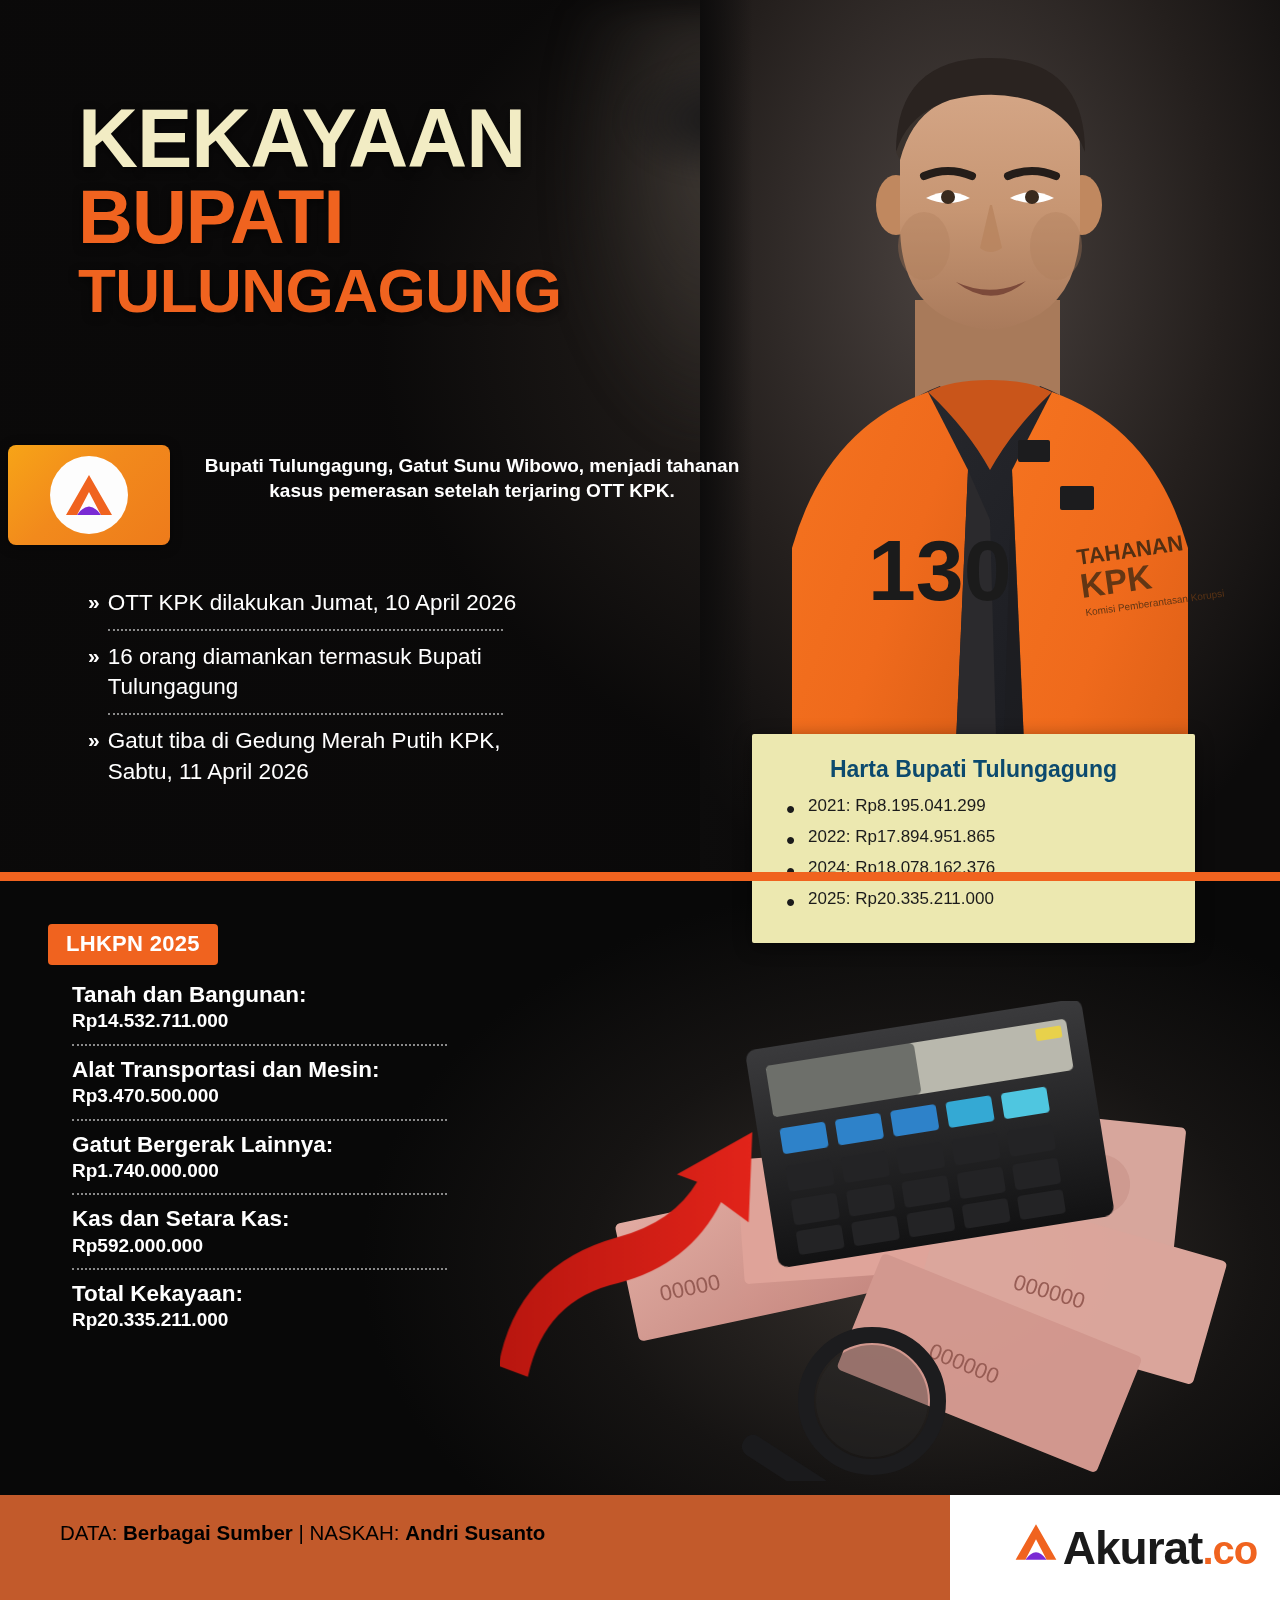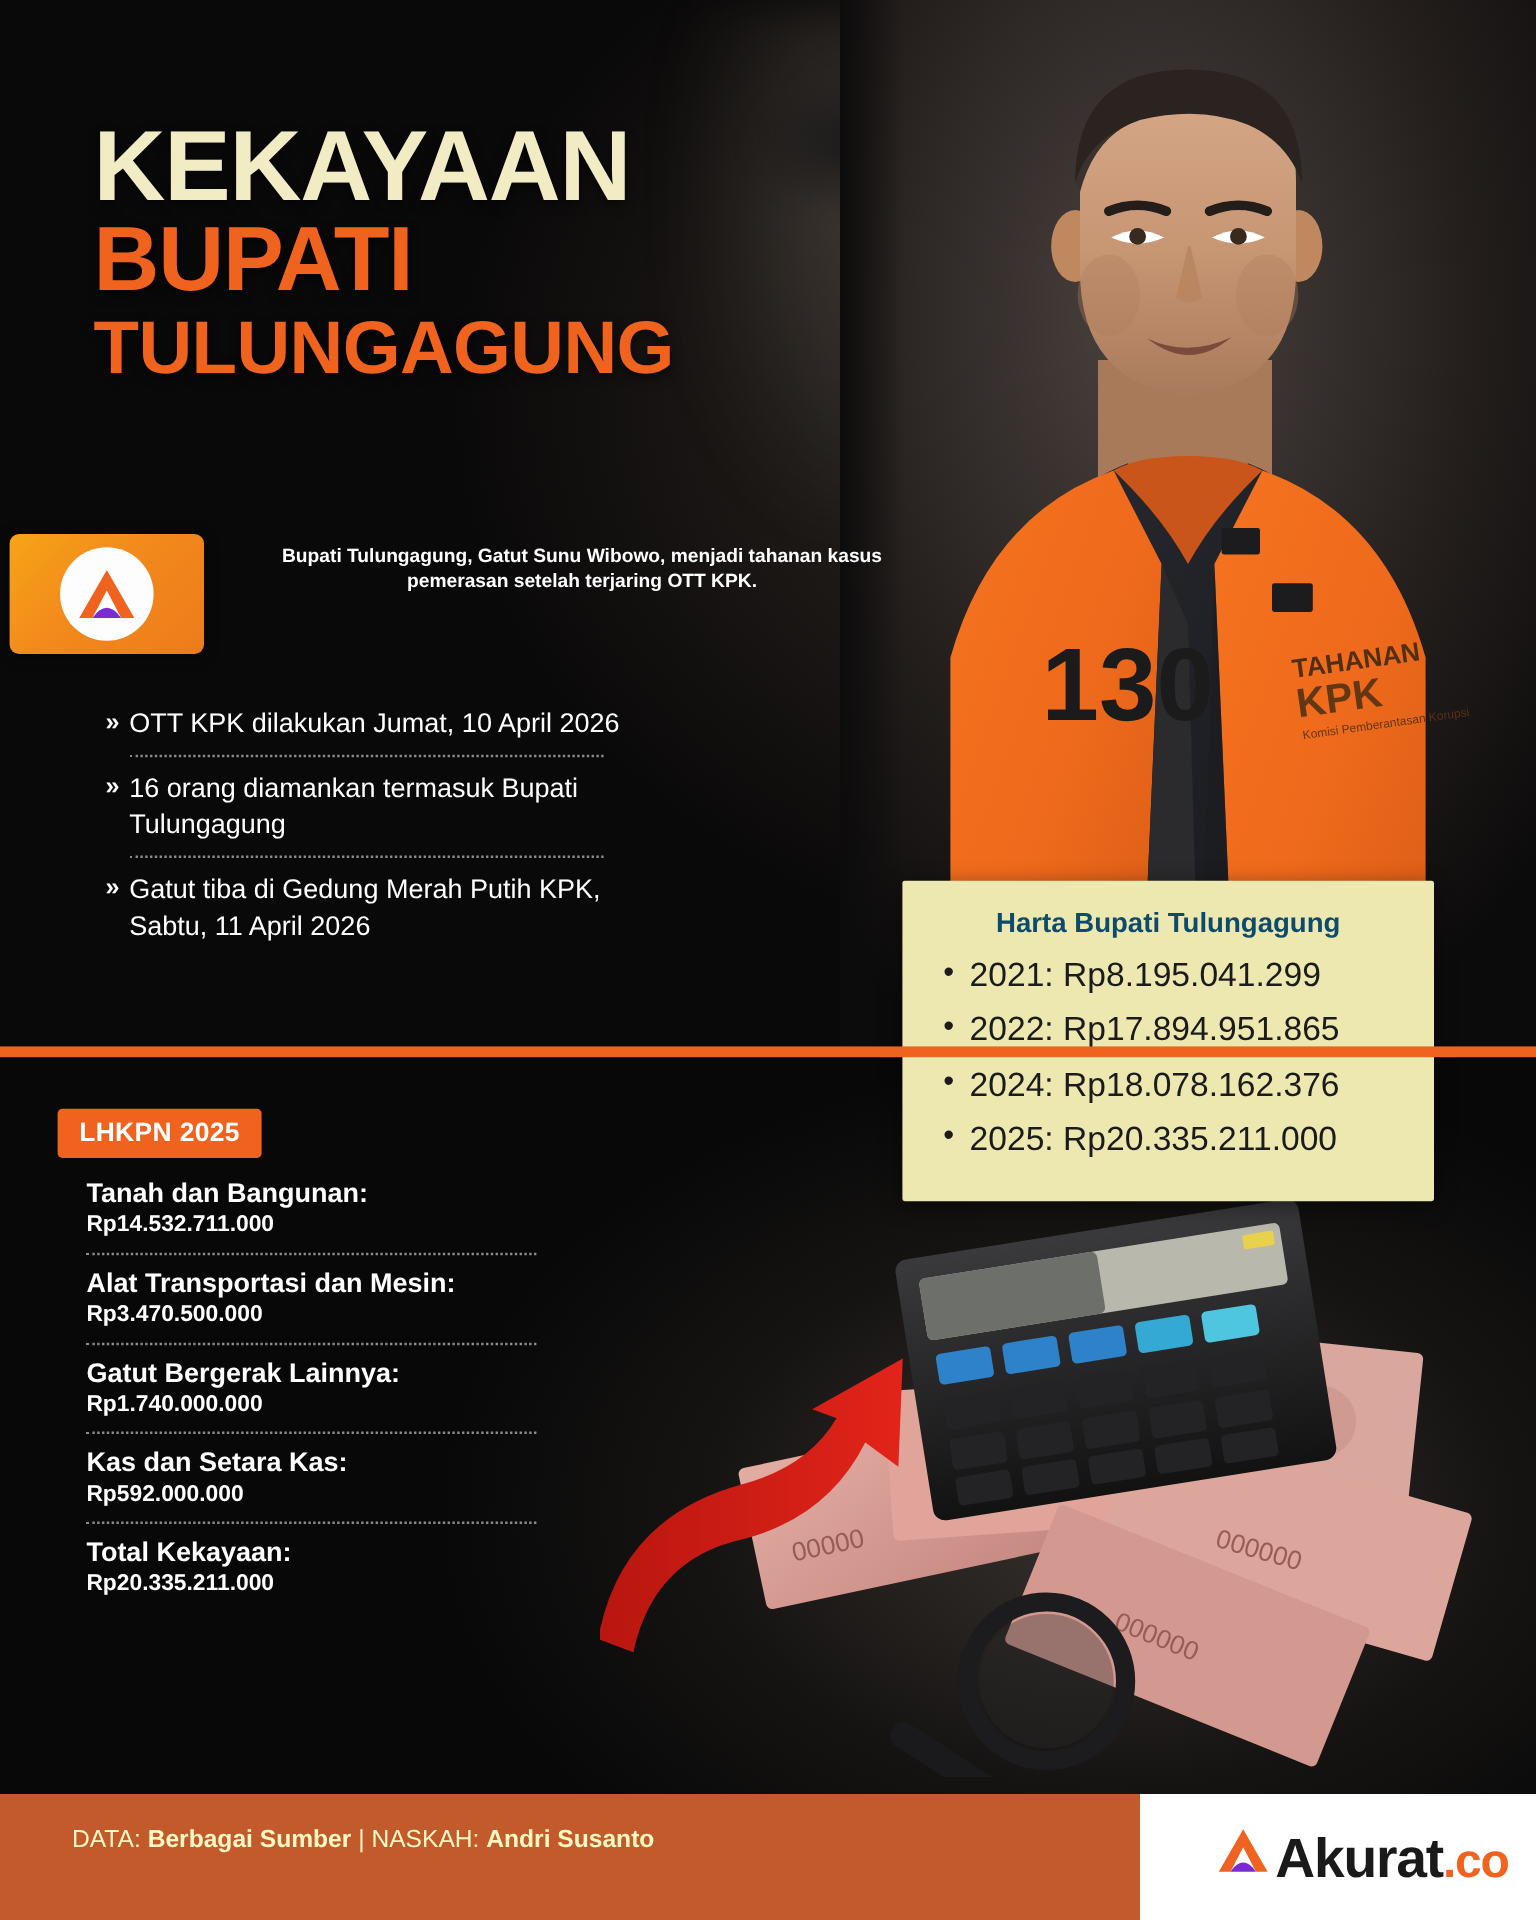--- a/index.html
+++ b/index.html
@@ -106,23 +106,23 @@
     flex: 0 0 auto;
     box-shadow: 0 2px 12px rgba(0,0,0,.4);
   }
   .logo-circle {
     width: 78px; height: 78px;
     border-radius: 50%;
     background: #fdfdfd;
     display: flex; align-items: center; justify-content: center;
   }
   .lead-text {
-    margin-left: 35px;
-    color: #ffffff;
-    font-size: 16px;
+    margin-left: 22px;
+    color: #ffffff;
+    font-size: 19px;
     font-weight: 700;
     line-height: 1.33;
     text-align: center;
     padding-top: 8px;
     width: 560px;
   }
 
   
   .bullets {
     position: absolute;
@@ -168,21 +168,21 @@
   .harta-title {
     text-align: center;
     font-size: 23px;
     font-weight: 800;
     color: #0c4a6e;
     margin-bottom: 12px;
   }
   .harta-list { list-style: none; }
   .harta-list li {
     position: relative;
-    font-size: 28px;
+    font-size: 17px;
     color: #1b1b1b;
     padding-left: 30px;
     margin-bottom: 9px;
     line-height: 1.3;
   }
   .harta-list li::before {
     content: "•";
     position: absolute;
     left: 8px; top: -2px;
     font-size: 26px;
@@ -251,21 +251,21 @@
   
   .footer {
     position: absolute;
     left: 0; top: 1495px;
     width: 1280px; height: 105px;
     background: #c25a2b;
   }
   .footer-text {
     position: absolute;
     left: 60px; top: 22px;
-    color: #fef9c3;
+    color: #000000;
     font-size: 20.5px;
     line-height: 1.55;
   }
   .footer-text b { font-weight: 800; }
   .footer-logo {
     position: absolute;
     right: 0; top: 0;
     width: 330px; height: 105px;
     background: #ffffff;
     display: flex; align-items: center; justify-content: center; padding-left: 40px;

